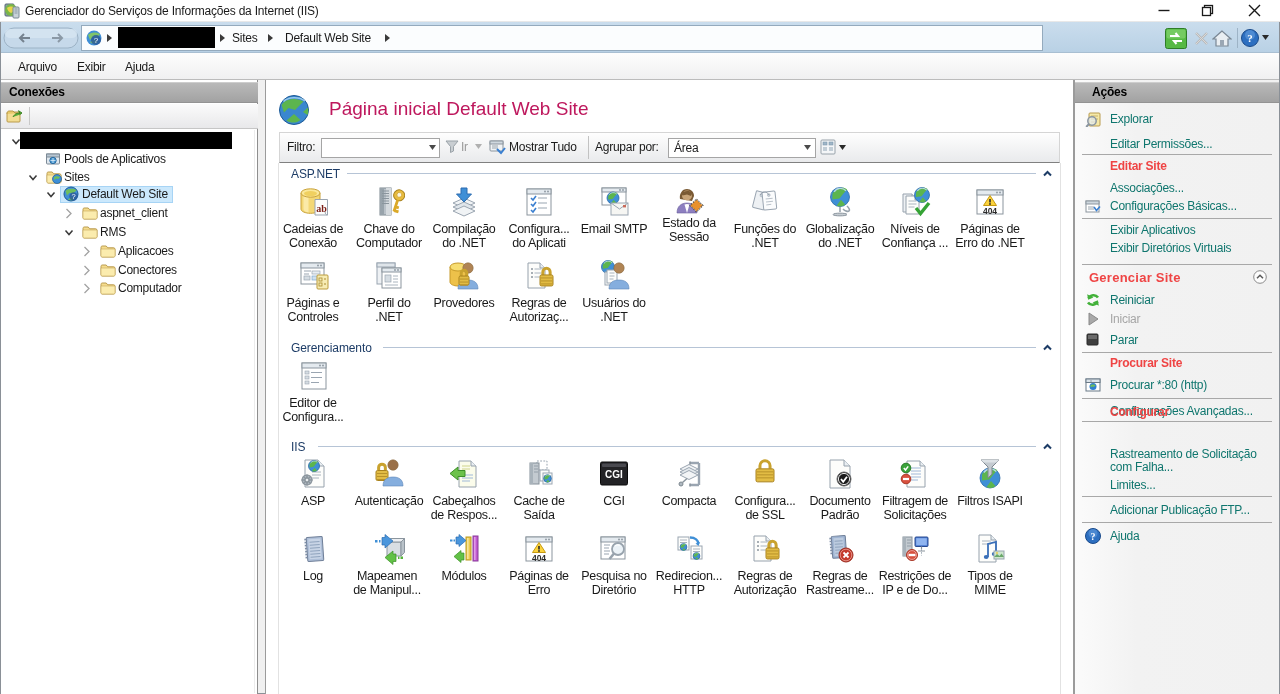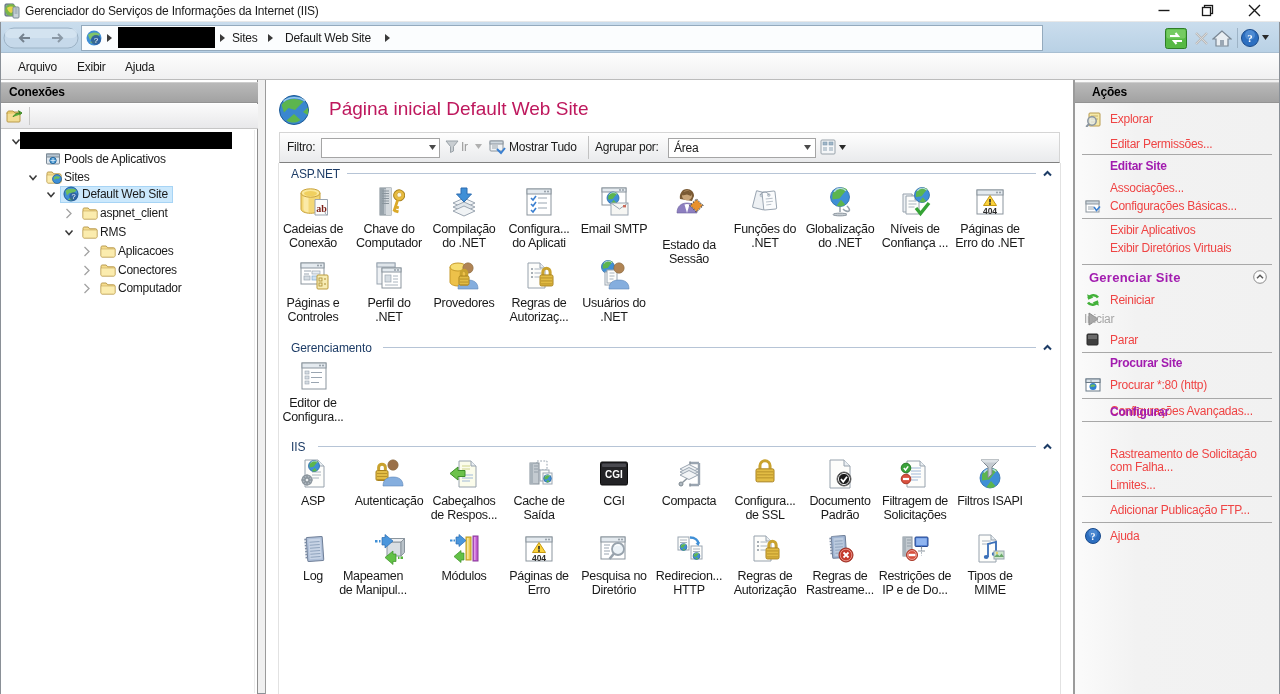--- a/index.html
+++ b/index.html
@@ -1,20 +1,20 @@
 <!DOCTYPE html>
 <html><head><meta charset="utf-8"><style>
 *{margin:0;padding:0;box-sizing:border-box}
 html,body{width:1280px;height:694px;overflow:hidden;background:#fff;
 font-family:"Liberation Sans",sans-serif;}
 .a{position:absolute}
 .t{font-size:12px;letter-spacing:-0.25px;color:#1a1a1a;white-space:nowrap}
 .lbl{font-size:12.5px;letter-spacing:-0.3px;line-height:13.5px;text-align:center;color:#191919;white-space:nowrap}
-.lnk{font-size:12px;letter-spacing:-0.25px;color:#ef4444;white-space:nowrap}
-.bld{font-size:12px;letter-spacing:-0.25px;font-weight:bold;color:#a21caf;white-space:nowrap}
+.lnk{font-size:12px;letter-spacing:-0.25px;color:#0f766e;white-space:nowrap}
+.bld{font-size:12px;letter-spacing:-0.25px;font-weight:bold;color:#ef4444;white-space:nowrap}
 .ghead{font-size:12px;letter-spacing:-0.1px;color:#1d3c66;white-space:nowrap}
 </style></head><body>
 <div class="a" style="left:0;top:0;width:1280px;height:22px;background:#fff;border-bottom:1px solid #e8e8e8"></div>
 <svg class="a" style="left:4px;top:3px" width="16" height="16" viewBox="0 0 16 16">
     <rect x="1" y="1" width="9" height="12" rx="1" fill="#8aa0ae" stroke="#5a6a74"></rect>
     <circle cx="7" cy="7" r="6" fill="#7ab648"></circle>
     <path d="M3 5c2-2 6-2 8 0-1 3-2 4-4 5-2-1-3-2-4-5z" fill="#e8d44a"></path>
     <rect x="9" y="4" width="6" height="11" rx="1" fill="#c8d2d8" stroke="#7a8a94"></rect>
     <path d="M10.5 6h3M10.5 8h3M10.5 10h3" stroke="#8a9aa4" stroke-width="1"></path>
   </svg>
@@ -284,21 +284,21 @@
     <path d="M6 13c-1-5 2-10 7-10 4 0 7 3 7 7l-2 5z" fill="#7a5a34"></path>
     <circle cx="13" cy="9.5" r="5" fill="#c8a478"></circle>
     <path d="M7.5 7.5C9 4.5 16 4 18.5 7l-1.5 3-4-1.5-4.5 1z" fill="#7a5a34"></path>
     <path d="M3 27c0-7 4.5-10 10-10s10 3 10 10z" fill="#8d7fc0" stroke="#6a5f9a" stroke-width=".6"></path>
     <path d="M10.5 18.5L13 27l2.5-8.5c-1.6-.8-3.4-.8-5 0z" fill="#fff"></path>
     <g transform="rotate(45 22.5 19.5)">
       <rect x="18" y="15" width="9" height="9" fill="#e8912d" stroke="#1a1a1a" stroke-dasharray="1.3 1.3" stroke-width="1.2"></rect>
     </g>
     <path d="M22.5 13.2l6.3 6.3-6.3 6.3-6.3-6.3z" fill="none" stroke="#fff" stroke-dasharray="1.3 1.3" stroke-width=".7"></path>
   </svg>
-<div class="a lbl" style="left:646px;top:239px;width:86px">Estado da<br>Sessão</div>
+<div class="a lbl" style="left:646px;top:217px;width:86px">Estado da<br>Sessão</div>
 <svg class="a" style="left:749px;top:186px" width="32" height="32" viewBox="0 0 32 32">
     <g transform="rotate(14 16 16)">
       <rect x="5" y="7" width="12" height="17" rx="1.2" fill="#eef1f4" stroke="#9aa5b1"></rect>
       <circle cx="11" cy="10.5" r="1.4" fill="#cfd6dc" stroke="#9aa5b1" stroke-width=".5"></circle>
     </g>
     <g transform="rotate(-6 16 16)">
       <rect x="14" y="6" width="13" height="18" rx="1.2" fill="#fbfcfd" stroke="#9aa5b1"></rect>
       <circle cx="20.5" cy="9.5" r="1.4" fill="#cfd6dc" stroke="#9aa5b1" stroke-width=".5"></circle>
       <path d="M17 13h7M17 16h7M17 19h5" stroke="#b9c1c9" stroke-width="1"></path>
     </g>
@@ -522,21 +522,21 @@
 <div class="a lbl" style="left:270px;top:570px;width:86px">Log</div>
 <svg class="a" style="left:373px;top:533px" width="32" height="32" viewBox="0 0 32 32">
     <rect x="14" y="9" width="14" height="14" fill="#d8dee3" stroke="#8b959e"></rect>
     <path d="M14 9l3.5-3.5H31.5L28 9z" fill="#eceff2" stroke="#8b959e"></path>
     <path d="M28 23l3.5-3.5v-14L28 9z" fill="#b9c2c9" stroke="#8b959e"></path>
     <path d="M2 8.2h2.5M6 8.2h1.5" stroke="#3f8fd6" stroke-width="2.4"></path>
     <path d="M9 4.5v7.5h3v3l8-7-8-6.5v3z" fill="#4a96dc" stroke="#2a6bb0" stroke-width=".7"></path>
     <path d="M30 24.8h-2.5M26.5 24.8h-1.5" stroke="#56b53a" stroke-width="2.4"></path>
     <path d="M23 21v7.5h-3v3l-8-7 8-6.5v3z" fill="#62c146" stroke="#3d8f28" stroke-width=".7"></path>
   </svg>
-<div class="a lbl" style="left:330px;top:570px;width:86px">Mapeamen<br>de Manipul...</div>
+<div class="a lbl" style="left:344px;top:570px;width:86px">Mapeamen<br>de Manipul...</div>
 <svg class="a" style="left:448px;top:533px" width="32" height="32" viewBox="0 0 32 32">
     <rect x="18" y="4" width="5" height="23" fill="#ecc94e" stroke="#b89a20"></rect>
     <rect x="19" y="5" width="1.6" height="21" fill="#f7e49a"></rect>
     <rect x="25" y="3" width="5" height="25" fill="#c05ad0" stroke="#8a3a9a"></rect>
     <rect x="26" y="4" width="1.6" height="23" fill="#e09ae8"></rect>
     <path d="M2 7.5h2.5M5.5 7.5h1.5" stroke="#3f8fd6" stroke-width="2.2"></path>
     <path d="M8 4v7h3v2.5l7-6-7-6V4z" fill="#4a96dc" stroke="#2a6bb0" stroke-width=".7"></path>
     <path d="M16 23.5h-2.5M12 23.5h-1.5" stroke="#56b53a" stroke-width="2.2"></path>
     <path d="M10 20v7H7v2.5l-7-6 7-6V20z" transform="translate(6 0)" fill="#62c146" stroke="#3d8f28" stroke-width=".7"></path>
   </svg>
@@ -663,21 +663,21 @@
 <svg class="a" style="left:1085px;top:292px" width="16" height="16" viewBox="0 0 16 16">
     <path d="M13 5.5A5.5 5.5 0 0 0 3.5 6.5" stroke="#43b13a" stroke-width="2.6" fill="none"></path>
     <path d="M2.2 2.2l1 5.6 5.2-2.2z" fill="#43b13a"></path>
     <path d="M3 10.5a5.5 5.5 0 0 0 9.5-1" stroke="#43b13a" stroke-width="2.6" fill="none"></path>
     <path d="M13.8 13.8l-1-5.6-5.2 2.2z" fill="#43b13a"></path>
   </svg>
 <div class="a lnk" style="left:1110px;top:293px">Reiniciar</div>
 <svg class="a" style="left:1085px;top:311px" width="16" height="16" viewBox="0 0 16 16">
     <path d="M4 2l9 6-9 6z" fill="#a9a9a9" stroke="#8a8a8a"></path>
   </svg>
-<div class="a lnk" style="left:1084px;top:312px;color:#a6a6a6">Iniciar</div>
+<div class="a lnk" style="left:1110px;top:312px;color:#a6a6a6">Iniciar</div>
 <svg class="a" style="left:1085px;top:332px" width="16" height="16" viewBox="0 0 16 16">
     <rect x="2" y="2" width="11" height="11" rx="1" fill="#3f3f3f" stroke="#2a2a2a"></rect>
     <rect x="3" y="3" width="9" height="4" fill="#6a6a6a"></rect>
   </svg>
 <div class="a lnk" style="left:1110px;top:333px">Parar</div>
 <div class="a" style="left:1082px;top:352px;width:190px;height:1px;background:#a8a8a8"></div>
 <div class="a bld" style="left:1110px;top:356px">Procurar Site</div>
 <svg class="a" style="left:1085px;top:377px" width="16" height="16" viewBox="0 0 16 16">
     <rect x="1" y="2" width="14" height="12" fill="#fff" stroke="#6a7a88"></rect>
     <rect x="1" y="2" width="14" height="3.5" fill="#dce4ea" stroke="#6a7a88"></rect>

